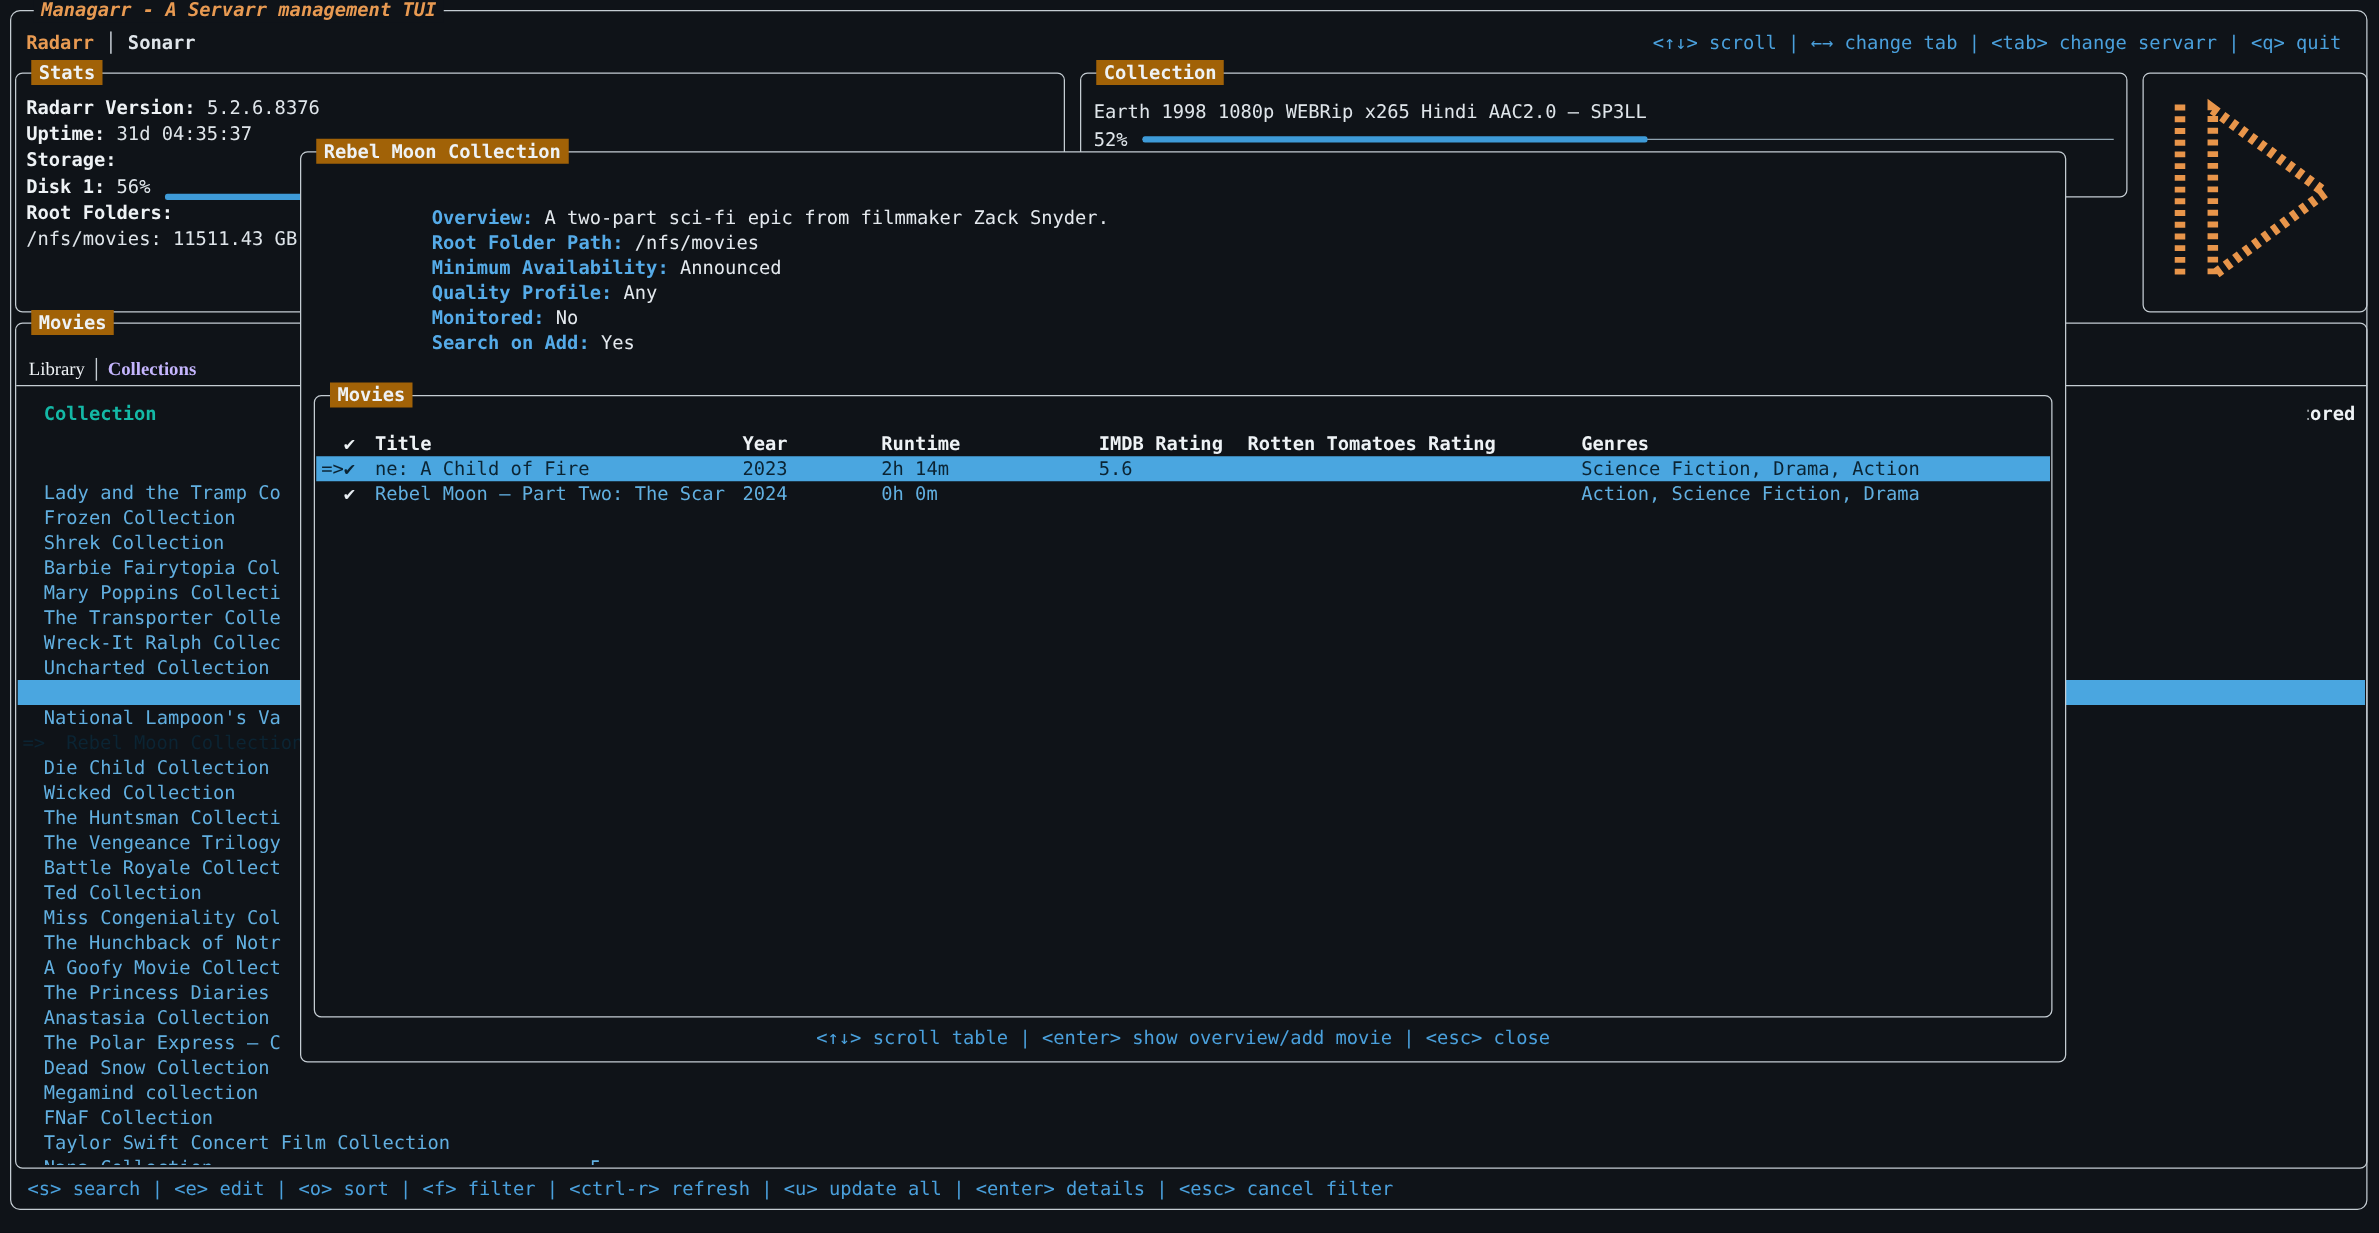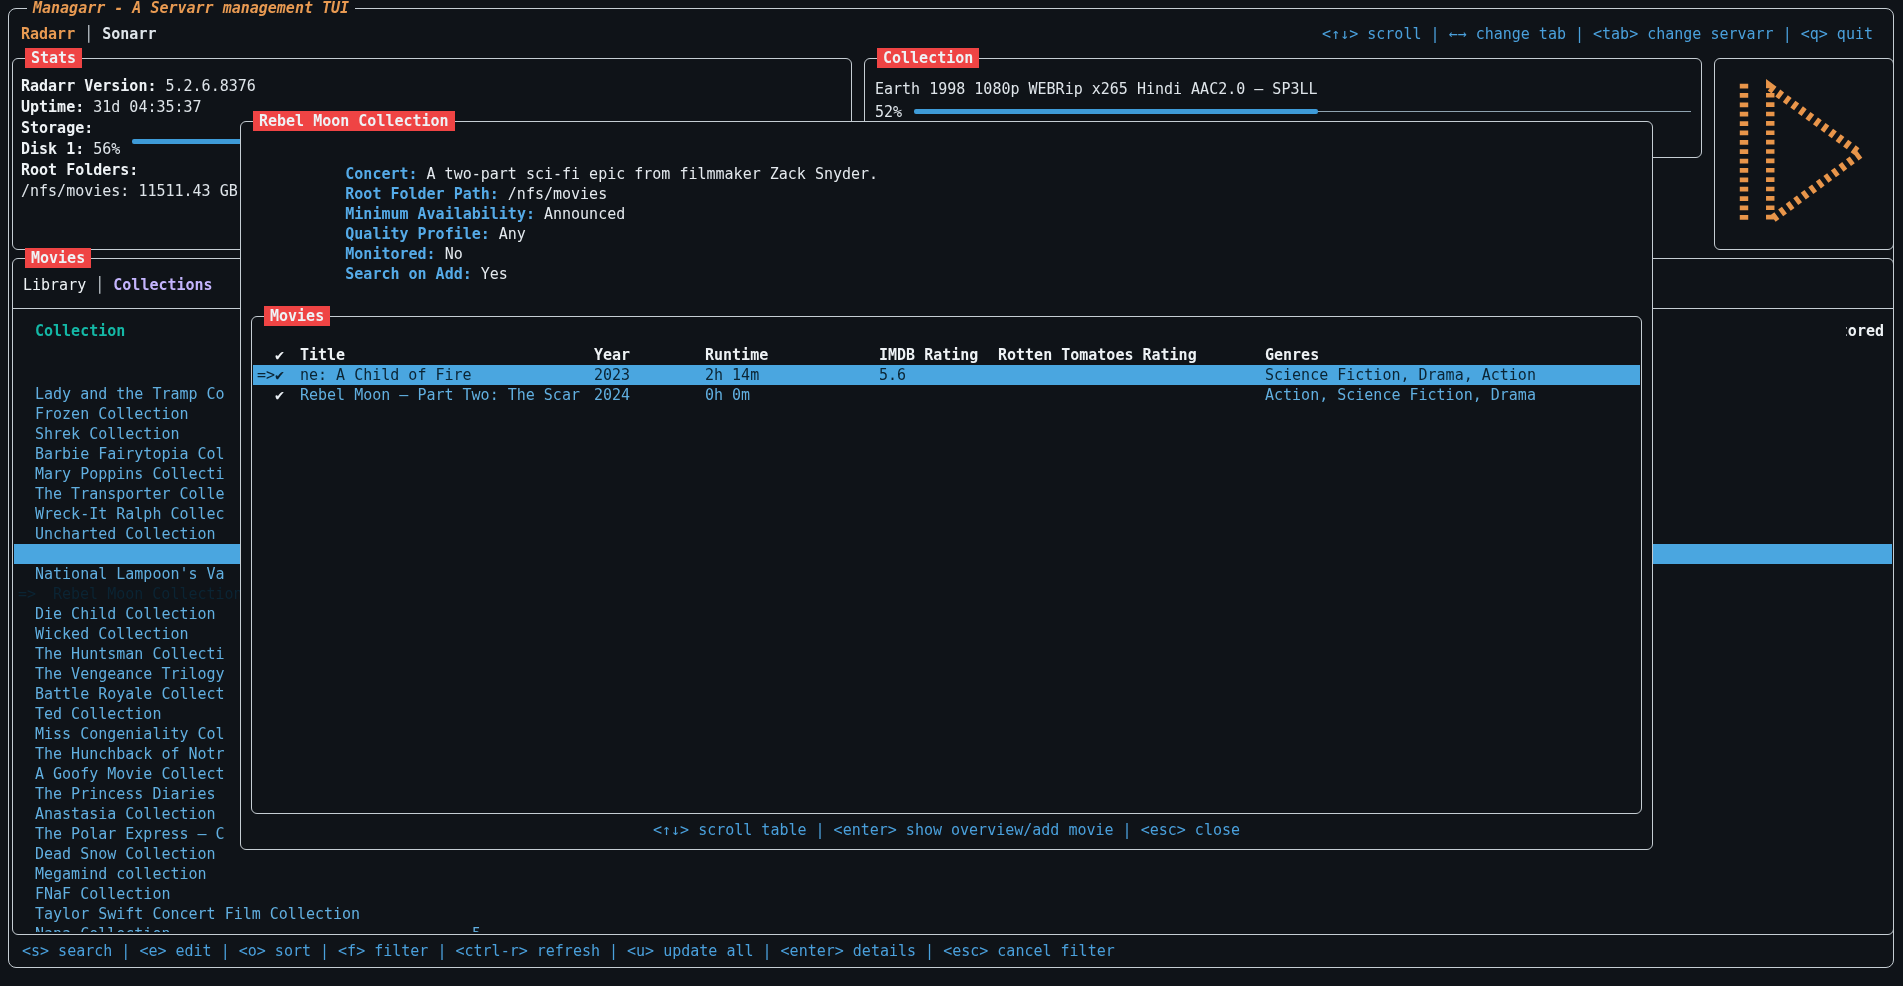--- a/index.html
+++ b/index.html
@@ -5,58 +5,58 @@
   * { box-sizing: border-box; }
   body { margin: 0; background: #0a0d12; }
   .screen {
     position: relative; width: 1903px; height: 986px;
     background: #0f1318; overflow: hidden;
     font-family: "DejaVu Sans Mono", "Liberation Mono", monospace;
     font-size: 15px; color: #dfe5ea;
   }
   .panel { position: absolute; border: 1px solid #c5cdd3; border-radius: 6px; }
   .panel-title {
-    position: absolute; top: -11px; left: 12px; background: #ef4444;
+    position: absolute; top: -11px; left: 12px; background: #a16207;
     padding: 0 6px; font-weight: 700; color: #eef2f5; white-space: pre; line-height: 20px;
   }
   .blue { color: #4aa0dc; }
   .orange { color: #e89a52; }
   .b { font-weight: 700; color: #eef2f5; }
 
   
   .app-frame { left: 8px; top: 8px; width: 1886px; height: 960px; border-radius: 8px; }
   .app-title {
     position: absolute; top: -11px; left: 18px; background: #0f1318; padding: 0 6px;
     color: #e89a52; font-weight: 700; font-style: italic; white-space: pre; line-height: 20px;
   }
   .top-tabs { position: absolute; left: 12px; top: 15px; height: 21px; line-height: 21px; display: flex; white-space: pre; }
   .top-tabs .sep { color: #c5cdd3; }
   .tab-label { font-weight: 700; }
   .top-help { position: absolute; right: 20px; top: 15px; height: 21px; line-height: 21px; white-space: pre; }
 
   
   .stats-panel { left: 12px; top: 58px; width: 840px; height: 192px; }
   .stats-body { position: absolute; left: 8px; top: 17px; right: 8px; }
-  .sline { height: 21px; line-height: 21px; display: flex; align-items: flex-start; white-space: pre; }
+  .sline { height: 21px; line-height: 21px; display: flex; align-items: flex-end; white-space: pre; }
 
   .lgauge { flex: 1; position: relative; height: 5px; margin-left: 12px; }
   .lgauge .track { position: absolute; left: 0; right: 0; top: 2px; height: 1px; background: #8fa3b0; }
   .lgauge .fill { position: absolute; left: 0; top: 0; height: 5px; background: #3e9bd8; border-radius: 2px; }
 
   
   .downloads-panel { left: 864px; top: 58px; width: 838px; height: 100px; }
   .dl-item { position: absolute; left: 10px; right: 10px; top: 20px; height: 21px; line-height: 21px; white-space: pre; overflow: hidden; }
   .dl-gauge-row { position: absolute; left: 10px; right: 10px; top: 42px; height: 21px; display: flex; align-items: center; white-space: pre; }
 
   
   .logo-panel { left: 1714px; top: 58px; width: 180px; height: 192px; display: flex; align-items: center; justify-content: center; }
 
   
   .movies-panel { left: 12px; top: 258px; width: 1882px; height: 677px; }
-  .mv-tabs { position: absolute; left: 10px; top: 16px; height: 21px; line-height: 21px; display: flex; white-space: pre; }
+  .mv-tabs { position: absolute; left: 10px; top: 27px; height: 21px; line-height: 21px; display: flex; white-space: pre; font-family: Liberation Serif, serif; }
   .mv-tabs .sep { color: #c5cdd3; }
   .mv-tab-active { color: #c4b5fd; font-weight: 700; }
   .mv-tab { color: #eef2f5; }
   .mv-sep { position: absolute; left: 0; right: 0; top: 49px; border-top: 1px solid #c5cdd3; }
   .mv-header { position: absolute; left: 1px; right: 1px; top: 62px; height: 20px; line-height: 20px; }
   .h-collection { position: absolute; left: 21px; font-weight: 700; color: #14b8a6; white-space: pre; }
   .h-monitored {
     position: absolute; left: 1832px; width: 38px; font-weight: 700; color: #eef2f5;
     overflow: hidden; direction: rtl; text-align: right; white-space: pre;
   }
@@ -429,21 +429,21 @@
         </div>
       </div>
   </div>
 
   <div class="panel modal">
     <span class="panel-title">Rebel Moon Collection</span>
 
     <div class="modal-fields">
 
         <div class="field-line">
-          <span class="label">Concert:</span><span class="val">A two-part sci-fi epic from filmmaker Zack Snyder.</span>
+          <span class="label">Overview:</span><span class="val">A two-part sci-fi epic from filmmaker Zack Snyder.</span>
         </div>
 
         <div class="field-line">
           <span class="label">Root Folder Path:</span><span class="val">/nfs/movies</span>
         </div>
 
         <div class="field-line">
           <span class="label">Minimum Availability:</span><span class="val">Announced</span>
         </div>
 

